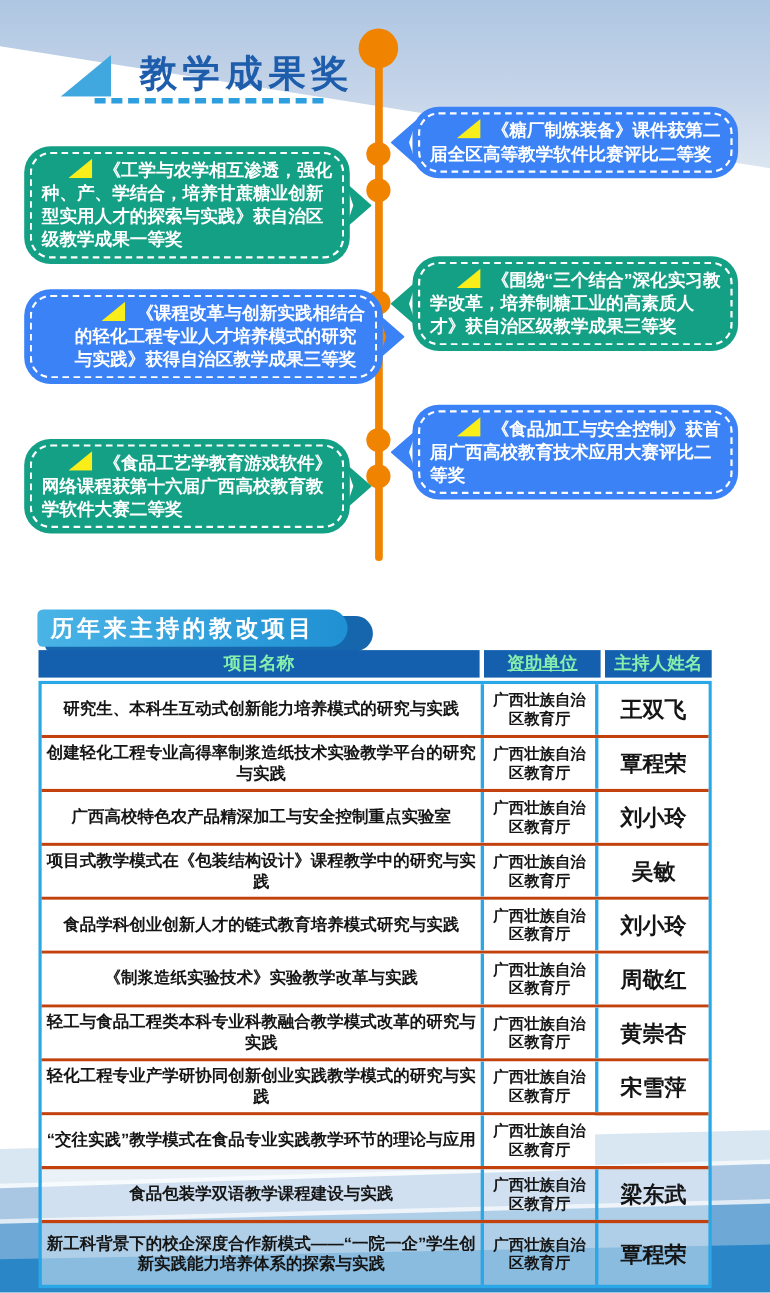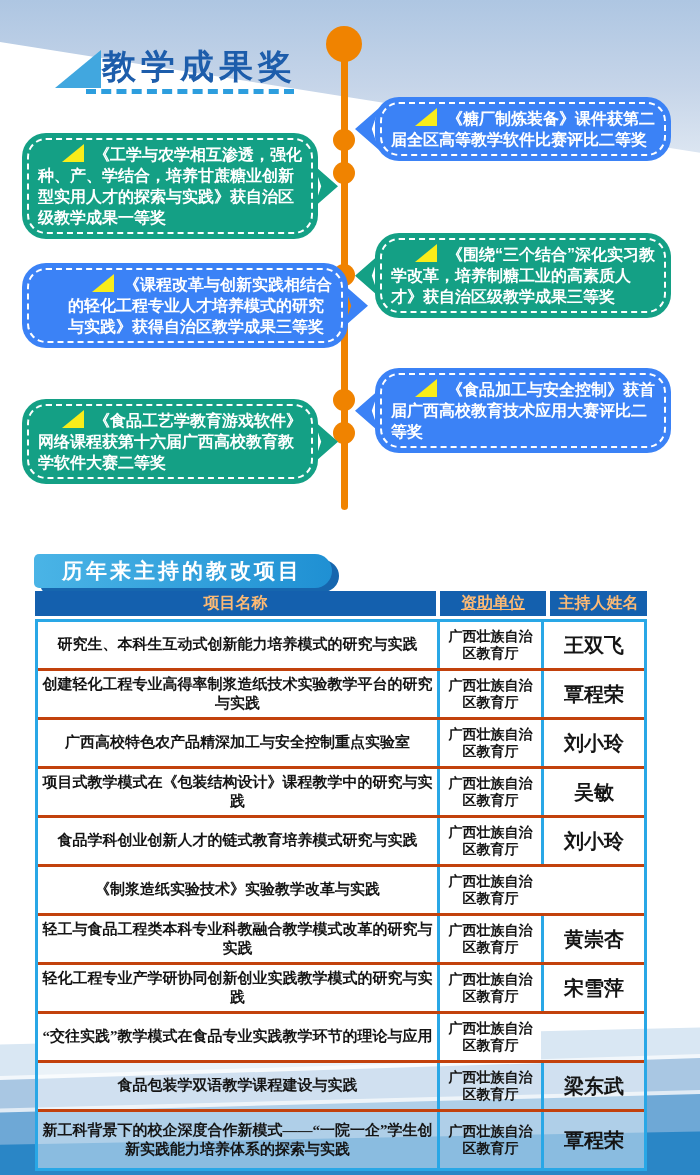--- a/index.html
+++ b/index.html
@@ -28,21 +28,21 @@
   .streak1 { top:1078px; transform:rotate(-1.8deg); }
   .streak2 { top:1110px; transform:rotate(-1.5deg); }
 
   
   .title-tri {
     position:absolute; left:55px; top:50px; width:46px; height:38px;
     background:#41a7df; clip-path:polygon(100% 0,100% 100%,0 100%);
   }
   .page-title {
     position:absolute; left:102px; top:44px;
-    font-size:34px; font-weight:bold; color:#1d5dab; letter-spacing:5px;
+    font-size:34px; font-weight:bold; color:#1d5dab; letter-spacing:5px;padding-left:25px;
   }
   .title-dash {
     position:absolute; left:86px; top:89px; width:208px; height:0;
     border-top:5px dashed #2d9ede;
   }
 
   
   .tl-line {
     position:absolute; left:341px; top:44px; width:7px; height:466px;
     background:#f08300; border-radius:4px;
@@ -90,40 +90,40 @@
   
   .banner-shadow {
     position:absolute; left:41px; top:560px; width:298px; height:32px;
     background:#1666ae; border-radius:6px 20px 20px 6px;
   }
   .banner {
     position:absolute; left:34px; top:554px; width:270px; height:34px;
     background:linear-gradient(to right,#4ab4e6,#1f90d3);
     border-radius:6px 20px 20px 6px;
     color:#ffffff; font-family:"Liberation Serif", serif; font-weight:bold;
-    font-size:21px; letter-spacing:3px; line-height:34px; padding-left:28px;
+    font-size:21px; letter-spacing:3px; line-height:34px; padding-left:12px;
   }
 
   
   .ptable-wrap { position:absolute; left:35px; top:591px; width:612px; }
   .phead { display:flex; height:25px; margin-bottom:3px; }
   .hcell {
-    background:#1460ae; color:#fdba74; font-weight:bold; font-size:16px;
+    background:#1460ae; color:#86efac; font-weight:bold; font-size:16px;
     display:flex; align-items:center; justify-content:center;
   }
   .hc1 { width:401px; } .hc2 { width:106px; margin-left:4px;text-decoration:underline; } .hc3 { flex:1; margin-left:4px; }
   .pbody { border:3px solid #29a7e6; }
   .trow { display:flex; }
   .trow + .trow { border-top:3px solid #c2410c; }
   .tcell {
     display:flex; align-items:center; justify-content:center; text-align:center;
     min-height:46px; background:#ffffff; color:#151515; font-weight:bold;
     padding:2px 4px; box-sizing:border-box;
   }
-  .c-name   { width:399px; font-size:15px; line-height:1.3;font-family:Liberation Serif, serif; }
+  .c-name   { width:399px; font-size:15px; line-height:1.3; }
   .c-funder { width:104px; font-size:14px; line-height:1.25; border-left:3px solid #29a7e6; }
   .c-leader { flex:1; font-size:20px; border-left:3px solid #29a7e6; }
   .trow.trans .tcell { background:rgba(255,255,255,0.45); }
   .trow.tall .tcell { min-height:56px; }
 </style>
 </head>
 <body>
 
 <div class="page">
 
@@ -199,20 +199,21 @@
         <div class="tcell c-leader">吴敏</div>
       </div>
       <div class="trow">
         <div class="tcell c-name">食品学科创业创新人才的链式教育培养模式研究与实践</div>
         <div class="tcell c-funder">广西壮族自治区教育厅</div>
         <div class="tcell c-leader">刘小玲</div>
       </div>
       <div class="trow">
         <div class="tcell c-name">《制浆造纸实验技术》实验教学改革与实践</div>
         <div class="tcell c-funder">广西壮族自治区教育厅</div>
+        <div class="tcell c-leader">周敬红</div>
       </div>
       <div class="trow">
         <div class="tcell c-name">轻工与食品工程类本科专业科教融合教学模式改革的研究与实践</div>
         <div class="tcell c-funder">广西壮族自治区教育厅</div>
         <div class="tcell c-leader">黄崇杏</div>
       </div>
       <div class="trow">
         <div class="tcell c-name">轻化工程专业产学研协同创新创业实践教学模式的研究与实践</div>
         <div class="tcell c-funder">广西壮族自治区教育厅</div>
         <div class="tcell c-leader">宋雪萍</div>

